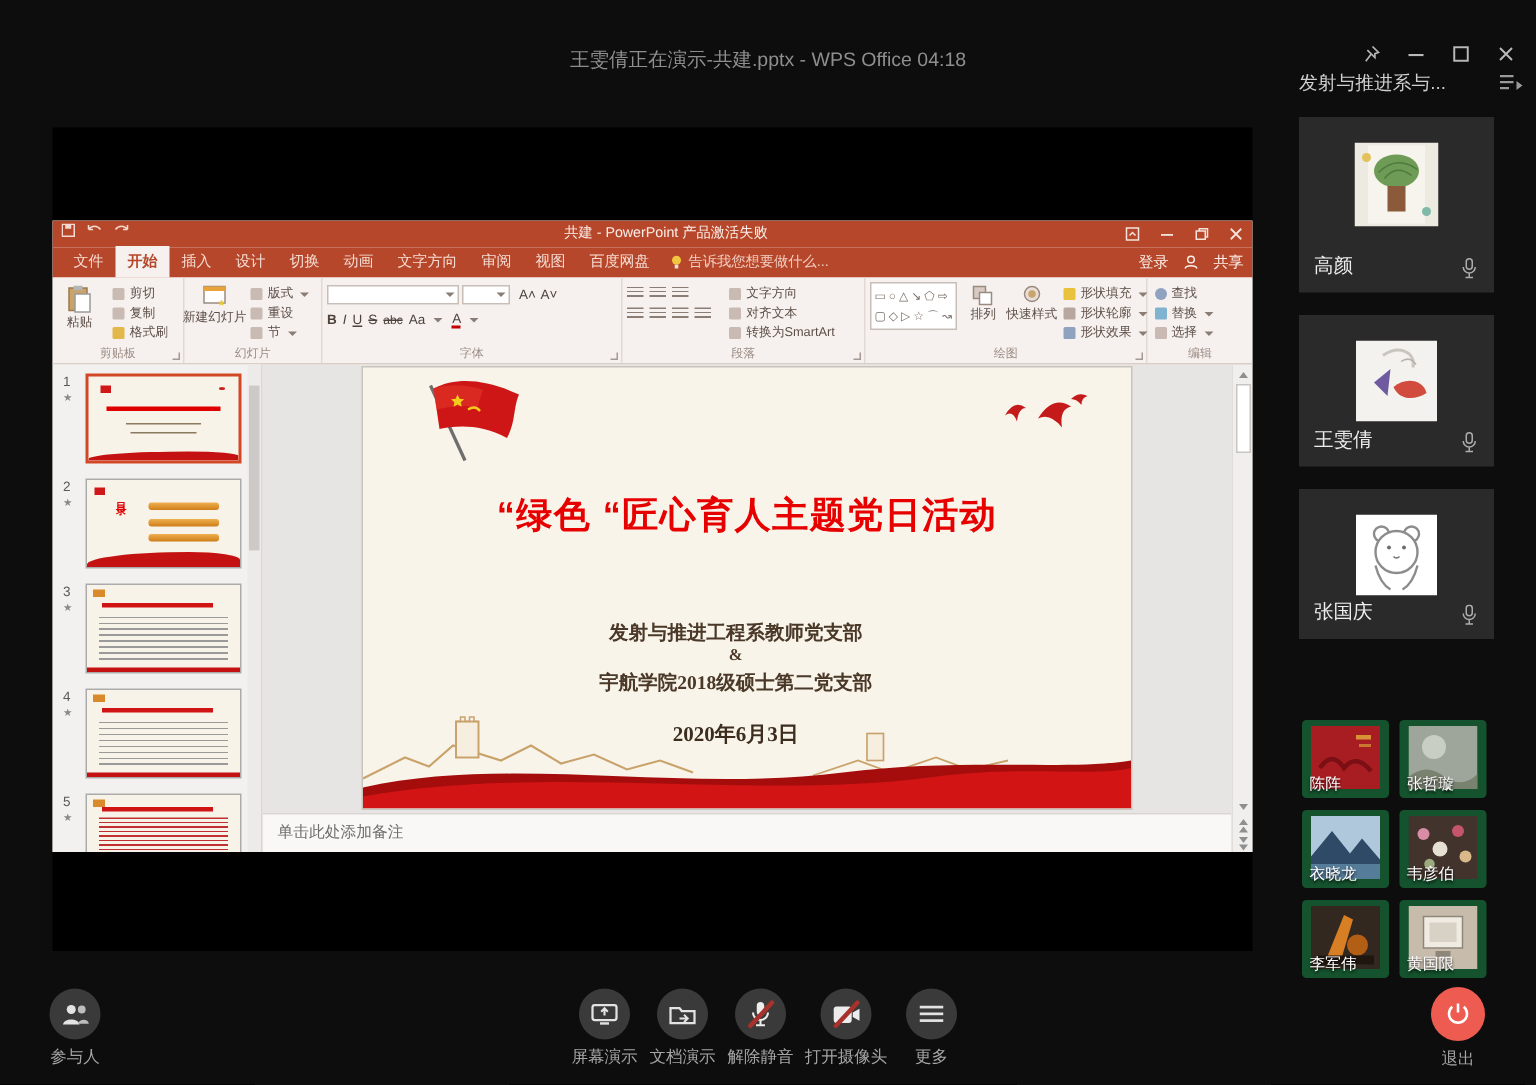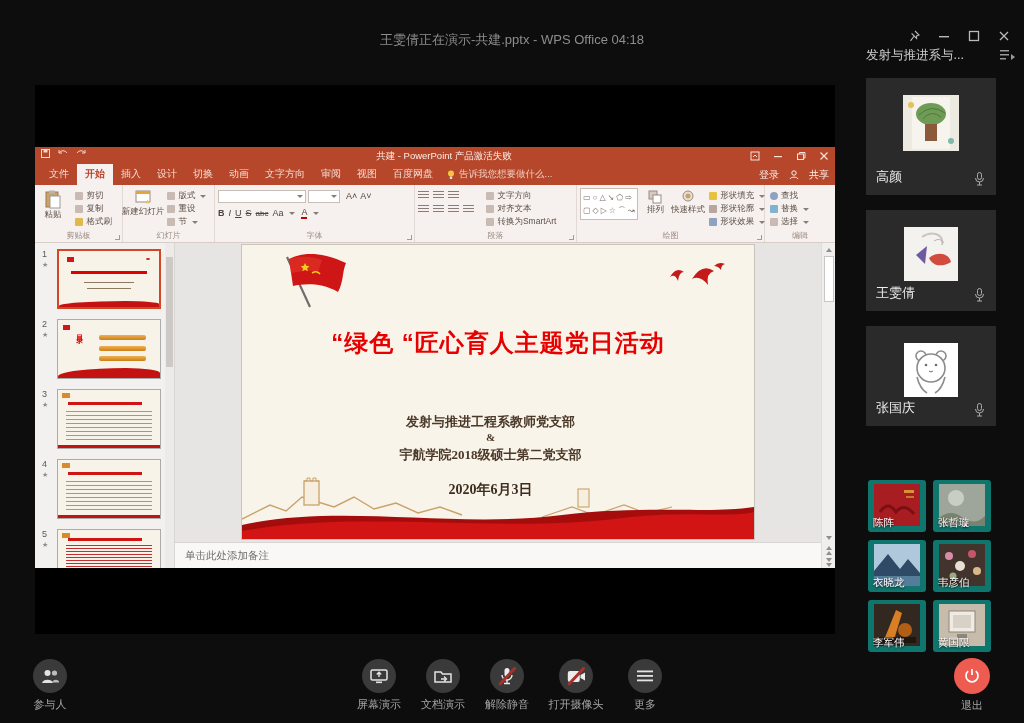--- a/index.html
+++ b/index.html
@@ -108,33 +108,33 @@
 
   
   .sidebar{position:absolute;left:856px;top:40px;width:168px;height:615px;overflow:hidden;}
   .sb-header{position:absolute;left:10px;right:8px;top:4px;height:22px;display:flex;align-items:center;
              justify-content:space-between;color:#CFCFCF;font-size:12.5px;}
   .tileL{position:absolute;left:10px;width:130px;background:#2A2A2A;}
   .tileL .av{position:absolute;left:50%;transform:translateX(-50%);top:17px;}
   .tileL .nm{position:absolute;left:10px;bottom:9px;font-size:13px;color:#EDEDED;}
   .tileL .mic{position:absolute;right:11px;bottom:9px;}
   .sgrid{position:absolute;left:12px;top:440px;display:grid;grid-template-columns:58px 58px;gap:8px 7px;}
-  .tileS{position:relative;width:58px;height:52px;background:#0f766e;border-radius:3px;overflow:hidden;}
+  .tileS{position:relative;width:58px;height:52px;background:#14532d;border-radius:3px;overflow:hidden;}
   .tileS svg{position:absolute;left:6px;top:4px;}
   .tileS .nm{position:absolute;left:0;right:0;bottom:2px;font-size:10.5px;color:#FFF;padding-left:5px;
              text-shadow:0 1px 2px rgba(0,0,0,.9);}
 
   
   .bottombar{position:absolute;left:0;top:655px;width:1024px;height:68px;}
   .bb-btn{display:flex;flex-direction:column;align-items:center;width:52px;}
   .bb-circle{width:34px;height:34px;border-radius:50%;background:#3A3A3A;display:flex;align-items:center;
              justify-content:center;position:relative;}
   .bb-lbl{margin-top:4px;font-size:11px;color:#A5A5A5;white-space:nowrap;}
   .bb-left{position:absolute;left:24px;top:4px;}
-  .bb-center{position:absolute;left:50%;transform:translateX(-50%);top:4px;display:flex;gap:12px;}
+  .bb-center{position:absolute;left:50%;transform:translateX(-50%);top:4px;display:flex;gap:0px;}
   .bb-right{position:absolute;right:26px;top:3px;}
   .exit-circle{width:36px;height:36px;border-radius:50%;background:#EE5B50;display:flex;align-items:center;justify-content:center;}
   .slash{position:absolute;left:16px;top:5px;width:2.5px;height:24px;background:#A8322B;transform:rotate(43deg);border-radius:2px;}
 </style>
 </head>
 <body>
 
 <div class="app">
 
   <div class="titlebar">

